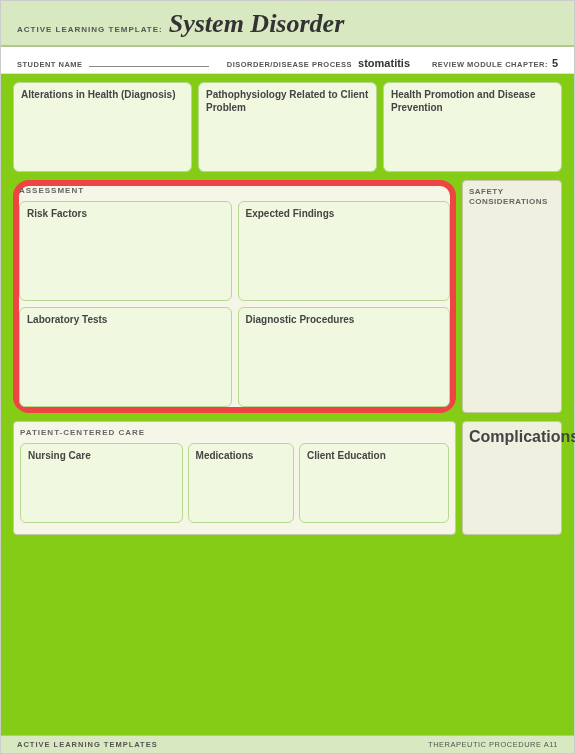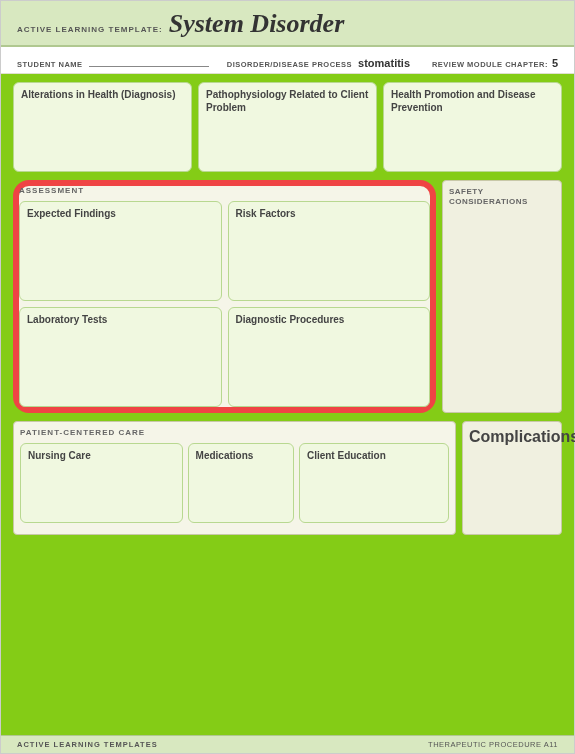--- a/index.html
+++ b/index.html
@@ -134,21 +134,21 @@
       color: #666;
       text-transform: uppercase;
       margin-bottom: 6px;
     }
     .assessment-grid {
       display: grid;
       grid-template-columns: 1fr 1fr;
       gap: 6px;
     }
     .safety-col {
-      width: 120px;
+      width: 100px;
       background: #f0f0e0;
       border: 1px solid #c8c8a8;
       border-radius: 4px;
       padding: 6px;
       display: flex;
       flex-direction: column;
     }
     .safety-label {
       font-size: 8px;
       font-weight: bold;
@@ -281,24 +281,24 @@
       <div class="green-box top-box">
         <div class="box-label">Health Promotion and Disease Prevention</div>
       </div>
     </div>
 
     <div class="assessment-wrapper">
       <div class="assessment-main">
         <div class="assessment-section-label">ASSESSMENT</div>
         <div class="assessment-grid">
           <div class="green-box tall">
+            <div class="box-label">Risk Factors</div>
+          </div>
+          <div class="green-box tall">
             <div class="box-label">Expected Findings</div>
-          </div>
-          <div class="green-box tall">
-            <div class="box-label">Risk Factors</div>
           </div>
           <div class="green-box tall">
             <div class="box-label">Laboratory Tests</div>
           </div>
           <div class="green-box tall">
             <div class="box-label">Diagnostic Procedures</div>
           </div>
         </div>
       </div>
       <div class="safety-col">

